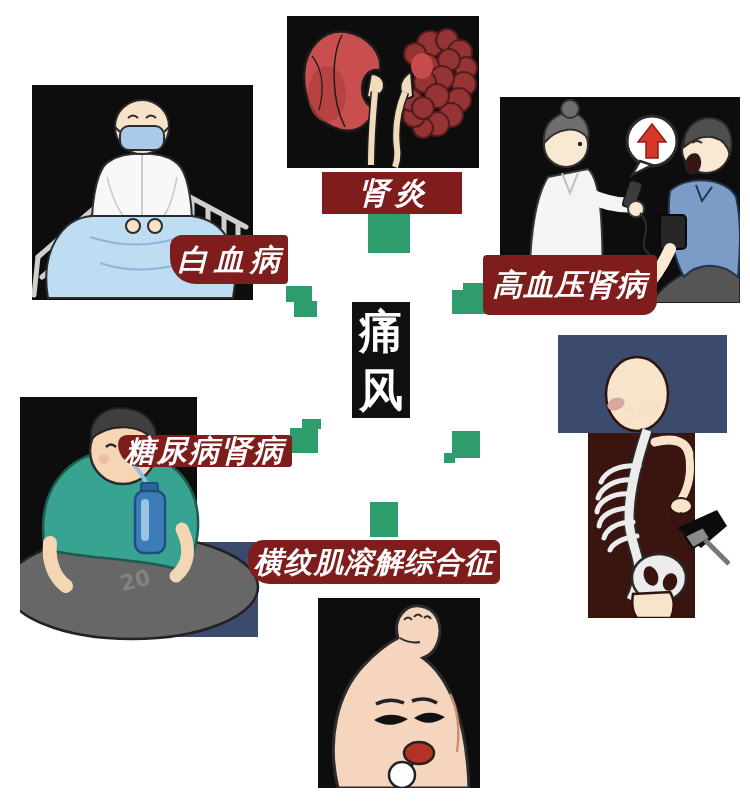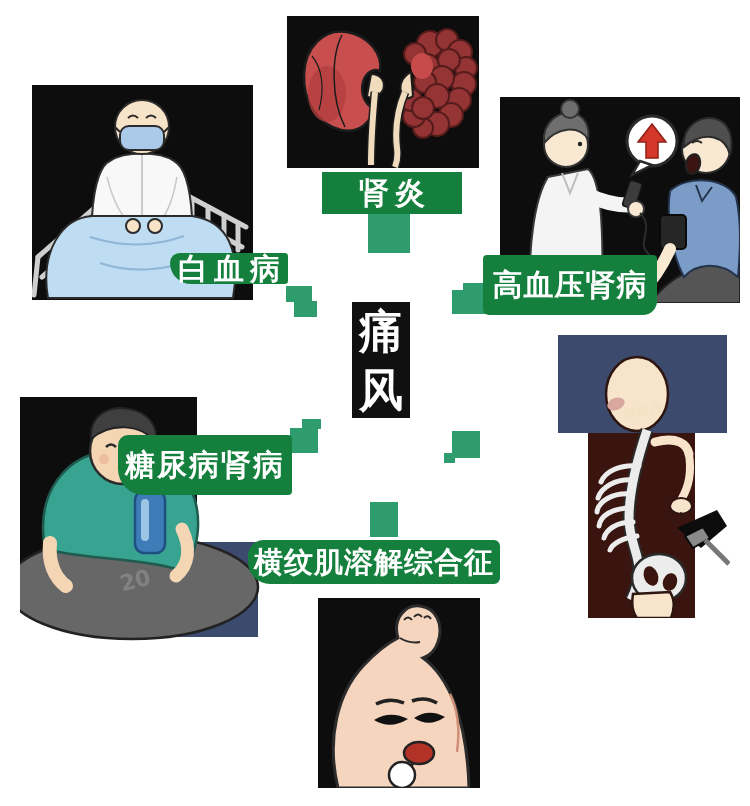--- a/index.html
+++ b/index.html
@@ -4,39 +4,39 @@
 <style>
   html,body{margin:0;padding:0;background:#ffffff;}
   .stage{
     position:relative;width:750px;height:806px;background:#ffffff;overflow:hidden;
     font-family:"DejaVu Sans","Liberation Sans",sans-serif;
   }
   .imgbox{position:absolute;background:#0d0d0d;}
   .navybox{position:absolute;background:#3c4a6e;}
   .maroonbox{position:absolute;background:#3a140e;}
   .glabel{
-    position:absolute;background:#15803d;color:#ffffff;
+    position:absolute;background:#7f1d1d;color:#ffffff;
     display:flex;align-items:center;justify-content:center;
-    font-weight:bold;line-height:1;white-space:nowrap;z-index:6;
+    font-weight:bold;line-height:1;white-space:nowrap;z-index:6;font-style:italic;
   }
   .csq{position:absolute;background:#2f9c6e;z-index:5;}
   .center-box{
     position:absolute;left:352px;top:302px;width:58px;height:116px;background:#101010;
     display:flex;flex-direction:column;align-items:center;justify-content:space-evenly;
     color:#ffffff;font-weight:bold;font-size:44px;z-index:7;
   }
   .center-box span{display:block;transform:scaleY(1.05);}
   svg{display:block;}
   .wm{position:absolute;font-size:19px;font-weight:bold;pointer-events:none;z-index:8;}
   .wm-skel{left:622px;top:398px;color:rgba(243,222,192,0.55);transform:rotate(-14deg);}
   .wm-belly{left:120px;top:568px;color:rgba(255,255,255,0.18);transform:rotate(-14deg);font-size:22px;}
   .lbl-nephritis{left:322px;top:172px;width:140px;height:42px;font-size:30px;letter-spacing:6px;text-indent:6px;}
-  .lbl-leukemia{left:170px;top:253px;width:118px;height:31px;font-size:30px;letter-spacing:6px;text-indent:6px;border-radius:12px 4px 4px 26px;}
+  .lbl-leukemia{left:170px;top:235px;width:118px;height:49px;font-size:30px;letter-spacing:6px;text-indent:6px;border-radius:12px 4px 4px 26px;}
   .lbl-ht{left:483px;top:255px;width:174px;height:60px;font-size:30px;letter-spacing:1px;border-radius:4px 4px 14px 6px;}
-  .lbl-diabetic{left:118px;top:435px;width:174px;height:60px;font-size:30px;letter-spacing:2px;border-radius:10px 4px 4px 26px;}
+  .lbl-diabetic{left:118px;top:435px;width:174px;height:32px;font-size:30px;letter-spacing:2px;border-radius:10px 4px 4px 26px;}
   .lbl-myeloma{left:480px;top:437px;width:113px;height:45px;font-size:31px;letter-spacing:3px;text-indent:3px;border-radius:4px;}
   .lbl-rhabdo{left:248px;top:540px;width:252px;height:44px;font-size:29px;letter-spacing:1px;border-radius:16px 6px 6px 22px;}
 </style>
 </head>
 <body>
 
 <div class="stage">
 
   <div class="navybox" style="left:558px;top:335px;width:169px;height:98px;"></div>
   <div class="maroonbox" style="left:588px;top:433px;width:107px;height:185px;"></div>

